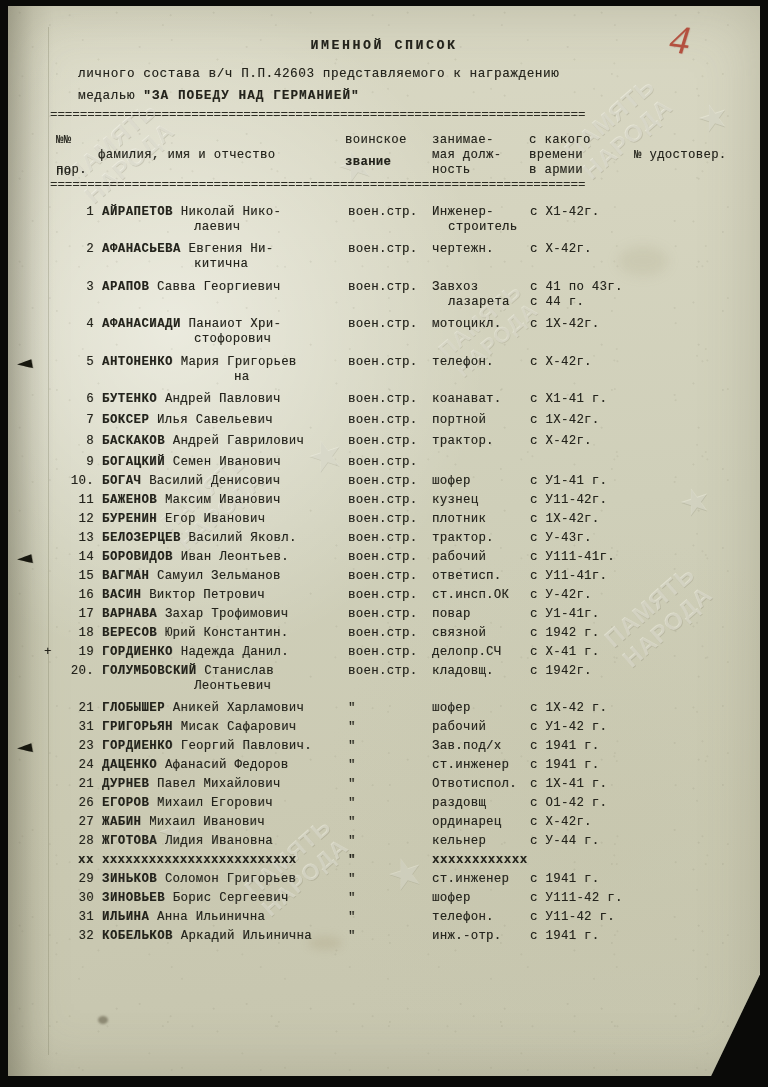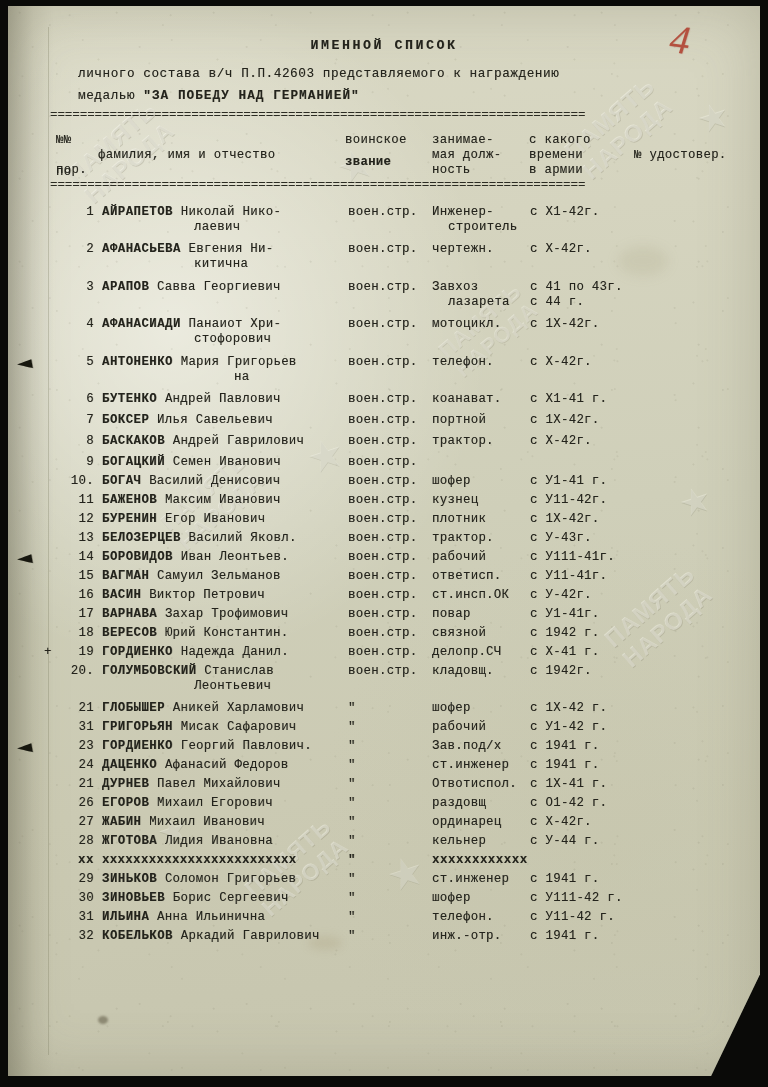--- a/index.html
+++ b/index.html
@@ -498,21 +498,21 @@
           </div>
           <div class="row" style="top: 905.4px;">
             <span class="c c-no">31</span>
             <span class="c c-fio"><span class="surname">ИЛЬИНА</span><span> Анна Ильинична</span></span>
             <span class="c c-rank">"</span>
             <span class="c c-pos">телефон.</span>
             <span class="c c-since">с У11-42 г.</span>
           </div>
           <div class="row" style="top: 924.4px;">
             <span class="c c-no">32</span>
-            <span class="c c-fio"><span class="surname">КОБЕЛЬКОВ</span><span> Аркадий Гаврилович</span></span>
+            <span class="c c-fio"><span class="surname">КОБЕЛЬКОВ</span><span> Аркадий Ильинична</span></span>
             <span class="c c-rank">"</span>
             <span class="c c-pos">инж.-отр.</span>
             <span class="c c-since">с 1941 г.</span>
           </div>
         </div>
     <div class="mark arrow" style="left: 12px; top: 350.6px;">◀</div>
         <div class="mark arrow" style="left: 12px; top: 546px;">◀</div>
         <div class="mark arrow" style="left: 12px; top: 735.4px;">◀</div>
       </div>
   </div>

